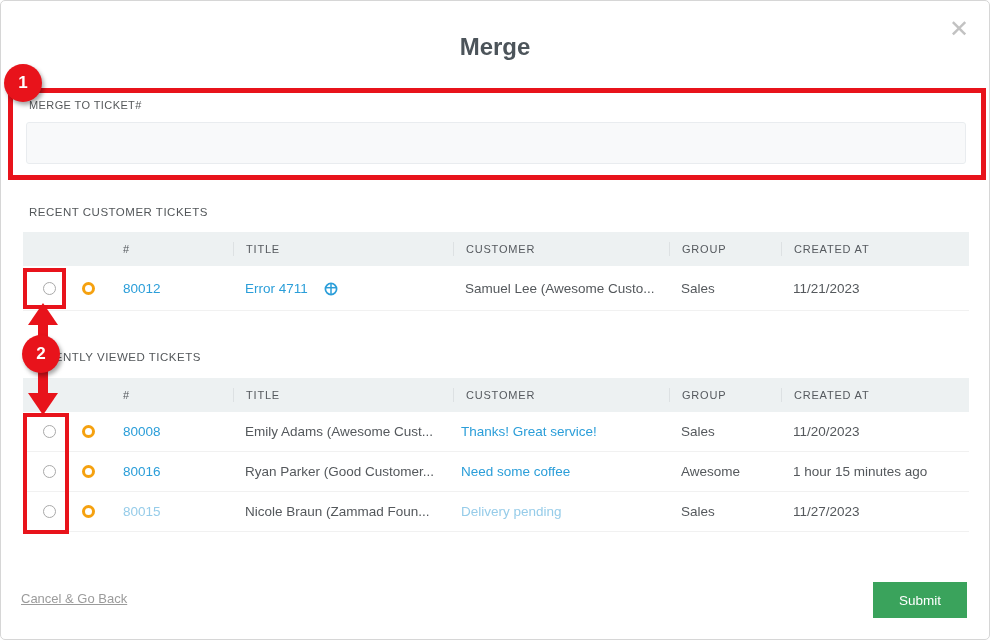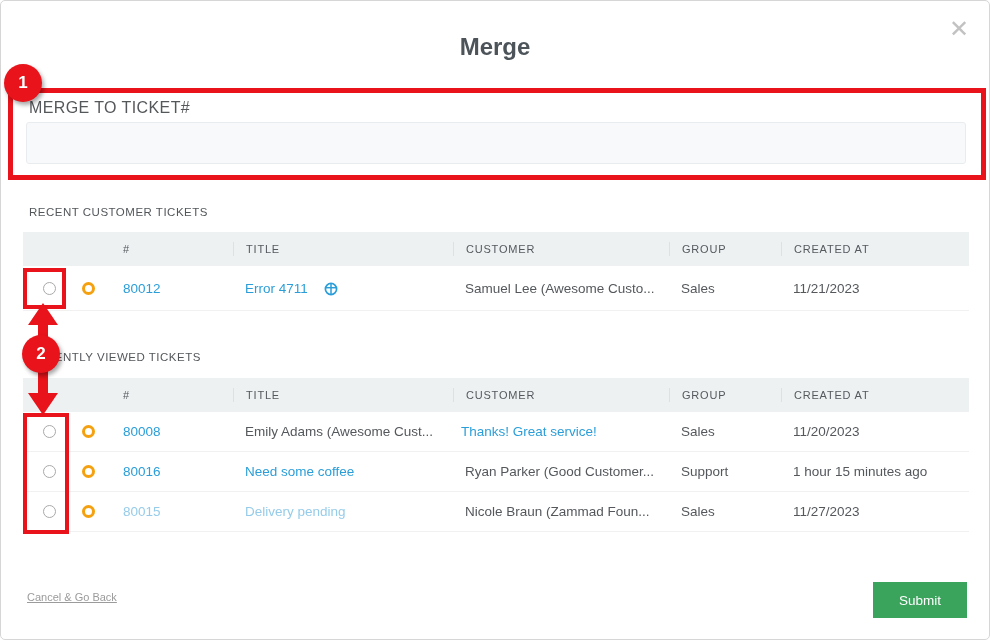--- a/index.html
+++ b/index.html
@@ -9,21 +9,21 @@
   .dialog { position:relative; width:990px; height:640px; background:#fff;
             border:1px solid #d6d6d6; border-radius:5px; overflow:hidden; }
 
   
   .dlg-title { position:absolute; top:32px; left:0; width:100%; text-align:center;
                font-size:24px; font-weight:700; color:#4c545a; }
   .dlg-close { position:absolute; top:16px; right:20px; font-size:24px; line-height:1;
                color:#c2c2c2; cursor:pointer; font-weight:400; }
 
   
-  .field-label { position:absolute; left:28px; top:98px; font-size:16px; letter-spacing:.4px;
+  .field-label { position:absolute; left:28px; top:98px; font-size:11px; letter-spacing:.4px;
                  color:#55585a; text-transform:uppercase; }
   .ticket-input { position:absolute; left:25px; top:121px; width:940px; height:42px;
                   background:#f8f9fa; border:1px solid #e9ecef; border-radius:3px;
                   font-size:14px; padding:0 10px; color:#555; outline:none; }
 
   
   .section-label { position:absolute; left:28px; font-size:11.5px; letter-spacing:.5px;
                    color:#53575a; text-transform:uppercase; }
   #sec1-label { top:205px; }
   #sec2-label { top:350px; }
@@ -54,21 +54,21 @@
            background:#fff; display:inline-block; }
   .state-ring { width:13px; height:13px; border:3.5px solid #f5a10f; border-radius:50%;
                 background:#fff; display:inline-block; }
 
   .link { color:#2b9ed9; cursor:pointer; }
   .row-muted .link { color:#96cce9; }
   .title-flex { display:flex; align-items:flex-end; gap:16px; }
   .title-icon { flex:0 0 auto; margin-top:1px; }
 
   
-  .cancel-link { position:absolute; left:26px; top:590px; font-size:11px; color:#9b9b9b;
+  .cancel-link { position:absolute; left:20px; top:590px; font-size:13px; color:#9b9b9b;
                  text-decoration:underline; cursor:pointer; }
   .submit-btn { position:absolute; left:872px; top:581px; width:94px; height:36px;
                 background:#3aa35c; color:#fff; border:none; border-radius:0;
                 font-size:13.5px; font-family:inherit; cursor:pointer; }
 
   
   .ann { position:absolute; pointer-events:none; }
   .ann-rect { border:5px solid #e8131b; z-index:50; }
   #ann-rect1 { left:7px; top:87px; width:978px; height:92px; }
   #ann-rect-row1 { left:22px; top:267px; width:43px; height:41px; border-width:4px; }
@@ -164,36 +164,36 @@
     </div>
 
     <div class="trow">
       <div class="c c-radio">
           <span class="radio"></span>
         </div>
       <div class="c c-state">
           <span class="state-ring"></span>
         </div>
       <div class="c c-num link">80016</div>
+      <div class="c c-cust">Ryan Parker (Good Customer...</div>
       <div class="c c-title link">Need some coffee</div>
-      <div class="c c-cust">Ryan Parker (Good Customer...</div>
-      <div class="c c-group">Support</div>
+      <div class="c c-group">Awesome</div>
       <div class="c c-created">1 hour 15 minutes ago</div>
     </div>
 
     <div class="trow row-muted">
       <div class="c c-radio">
           <span class="radio"></span>
         </div>
       <div class="c c-state">
           <span class="state-ring"></span>
         </div>
       <div class="c c-num link">80015</div>
+      <div class="c c-cust">Nicole Braun (Zammad Foun...</div>
       <div class="c c-title link">Delivery pending</div>
-      <div class="c c-cust">Nicole Braun (Zammad Foun...</div>
       <div class="c c-group">Sales</div>
       <div class="c c-created">11/27/2023</div>
     </div>
   </div>
 
   <div class="cancel-link">Cancel &amp; Go Back</div>
   <button class="submit-btn">Submit</button>
 
   <div class="ann ann-rect" id="ann-rect1"></div>
   <div class="ann ann-badge" id="ann-badge1">1</div>

